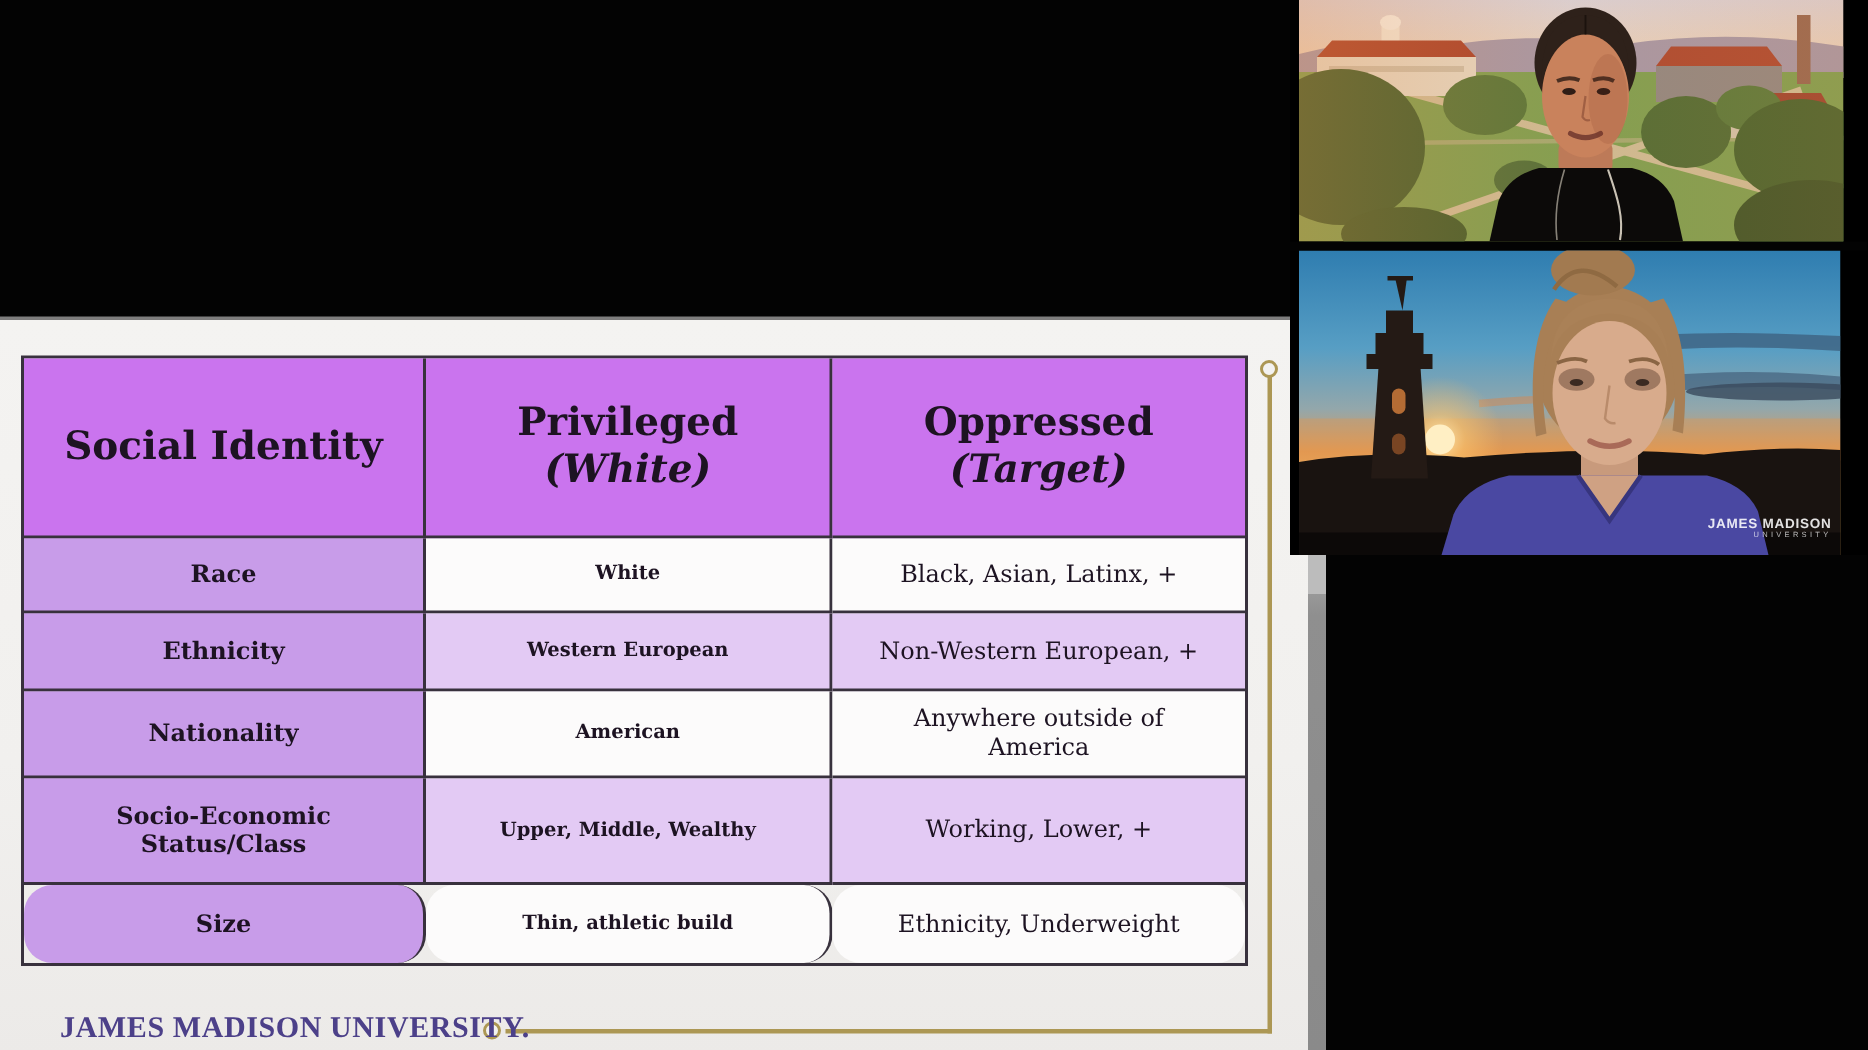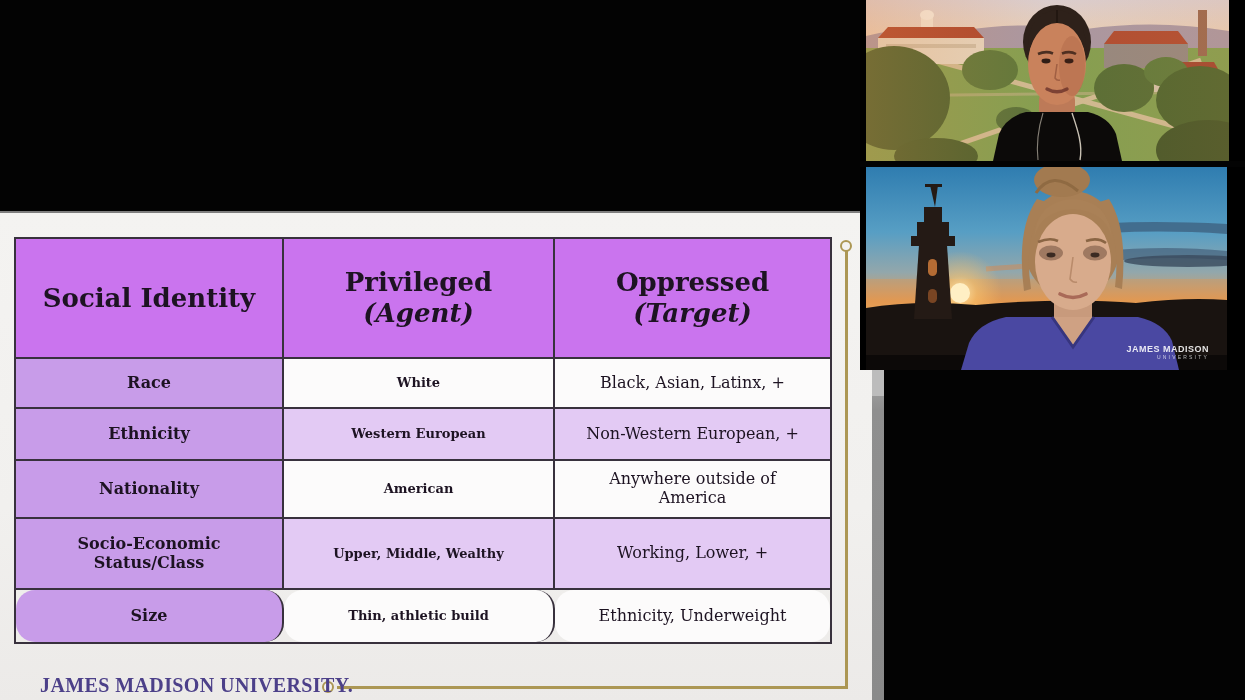--- a/index.html
+++ b/index.html
@@ -41,21 +41,21 @@
         font-family:"Liberation Serif", serif;font-weight:bold;font-size:20px;
         letter-spacing:0.4px;color:#4c4089;}
 
   
   .video-tile{position:absolute;background:#000;z-index:5;}
   #video-top{left:860px;top:0;width:385px;height:161px;}
   #video-top svg{position:absolute;left:6px;top:0;width:363px;height:161px;}
   #video-bottom{left:860px;top:167px;width:385px;height:203px;}
   #video-bottom svg{position:absolute;left:6px;top:0;width:361px;height:203px;}
 
-  #watermark{position:absolute;right:36px;bottom:10px;text-align:right;z-index:6;
+  #watermark{position:absolute;right:24px;bottom:10px;text-align:right;z-index:6;
         font-family:"Liberation Sans", sans-serif;color:rgba(255,255,255,0.88);}
   #watermark .wm1{font-size:9px;font-weight:bold;letter-spacing:0.5px;}
   #watermark .wm2{font-size:5px;letter-spacing:2.2px;color:rgba(255,255,255,0.7);}
 
   
   #scrollbar{position:absolute;left:872px;top:370px;width:12px;height:330px;
         background:linear-gradient(180deg,#a9a9a9 0,#8f8f8f 40px,#8a8a8a 100%);z-index:2;}
   #scrollbar .thumb{position:absolute;left:0;top:0;width:12px;height:26px;background:#bcbcbc;}
 </style>
 </head>
@@ -66,21 +66,21 @@
   <div id="slide">
 
     <div id="identity-table">
 
       <div class="cell th">
         <span>Social Identity</span>
         
       </div>
       <div class="cell th">
         <span>Privileged</span>
-        <span class="sub">(Agent)</span>
+        <span class="sub">(White)</span>
       </div>
       <div class="cell th">
         <span>Oppressed</span>
         <span class="sub">(Target)</span>
       </div>
 
       <div class="cell rowlabel">Race</div>
       <div class="cell cwhite cprv">White</div>
       <div class="cell cwhite copr">Black, Asian, Latinx, +</div>
 

